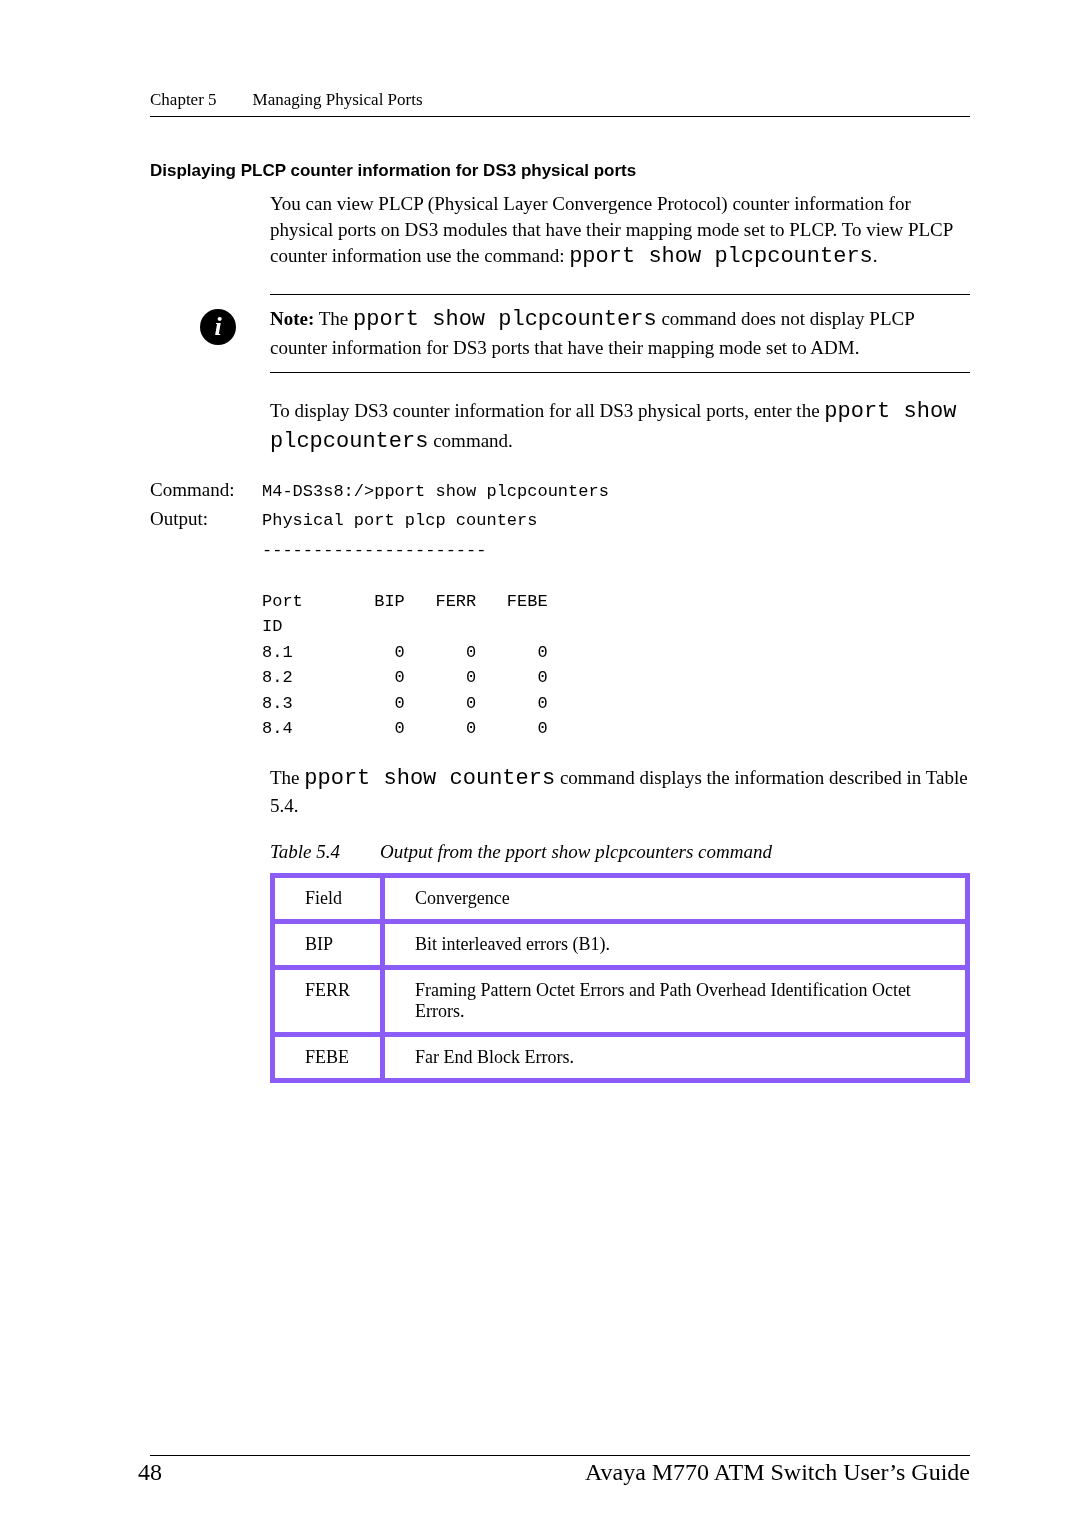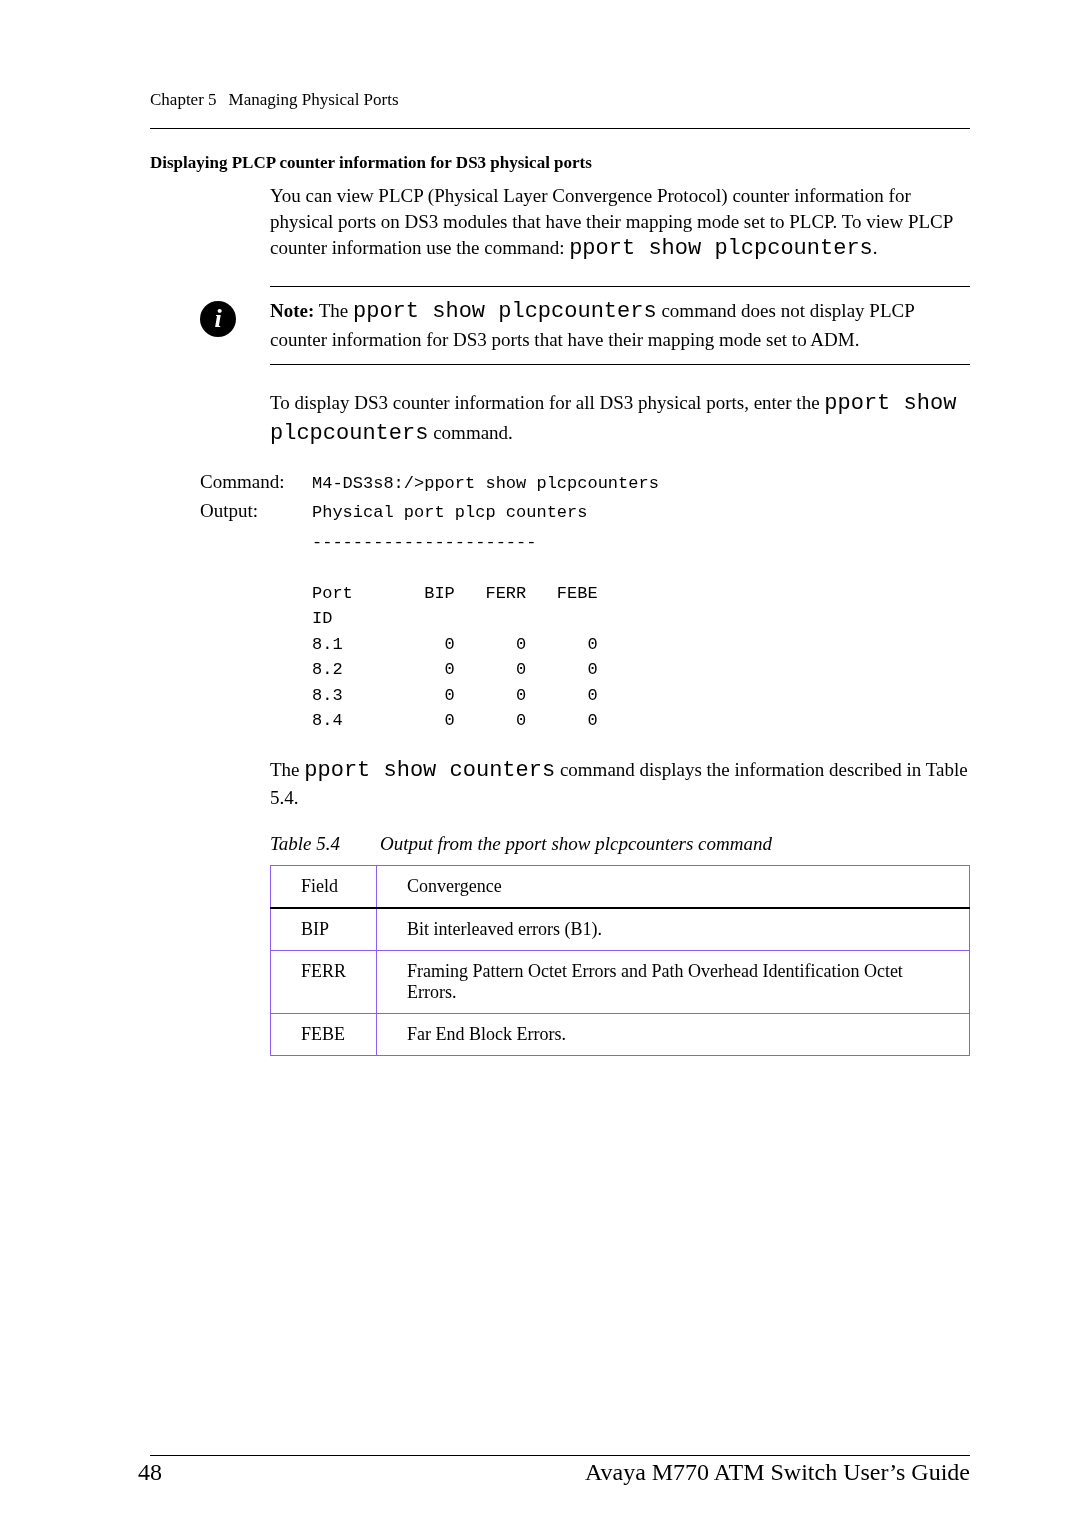--- a/index.html
+++ b/index.html
@@ -8,27 +8,27 @@
       height: 1528px;
       background: #fff;
       font-family: "Palatino Linotype", "Book Antiqua", Palatino, serif;
       color: #000;
       position: relative;
       padding: 90px 110px 60px 150px;
     }
     .chapter-header {
       font-size: 17px;
       display: flex;
-      gap: 12px;
+      gap: 36px;
       border-bottom: 1px solid #000;
-      padding-bottom: 18px;
-      margin-bottom: 24px;
+      padding-bottom: 6px;
+      margin-bottom: 44px;
     }
     .section-title {
-      font-family: Liberation Serif, serif;
+      font-family: Liberation Sans, sans-serif;
       font-weight: bold;
       font-size: 17px;
       margin-bottom: 10px;
     }
     .body-para {
       font-size: 19px;
       line-height: 1.35;
       margin-left: 120px;
       margin-bottom: 22px;
     }
@@ -60,21 +60,20 @@
       font-size: 26px;
       display: flex;
       align-items: center;
       justify-content: center;
     }
     .note-text {
       font-size: 19px;
       line-height: 1.35;
     }
     .cmd-output {
-      margin-left: 50px;
       margin-bottom: 22px;
     }
     .cmd-row { display: flex; align-items: flex-start; margin-bottom: 4px; }
     .cmd-label { width: 112px; font-size: 19px; flex-shrink:0; }
     .mono-block {
       font-family: "Courier New", Courier, monospace;
       font-size: 17px;
       line-height: 1.5;
       white-space: pre;
     }
@@ -87,21 +86,21 @@
       gap: 40px;
     }
     .table-caption .caption-text { font-style: italic; }
     .data-table {
       margin-left: 120px;
       border-collapse: collapse;
       width: 700px;
       font-size: 18px;
     }
     .data-table th, .data-table td {
-      border: 1px solid #8b5cf6;
+      border: 5px solid #8b5cf6;
       padding: 10px 30px;
       text-align: left;
       vertical-align: top;
     }
     .data-table th { font-weight: normal; }
     .data-table thead th { border-bottom: 2.5px solid #000; }
     .footer-rule {
       position: absolute;
       bottom: 72px;
       left: 150px;

